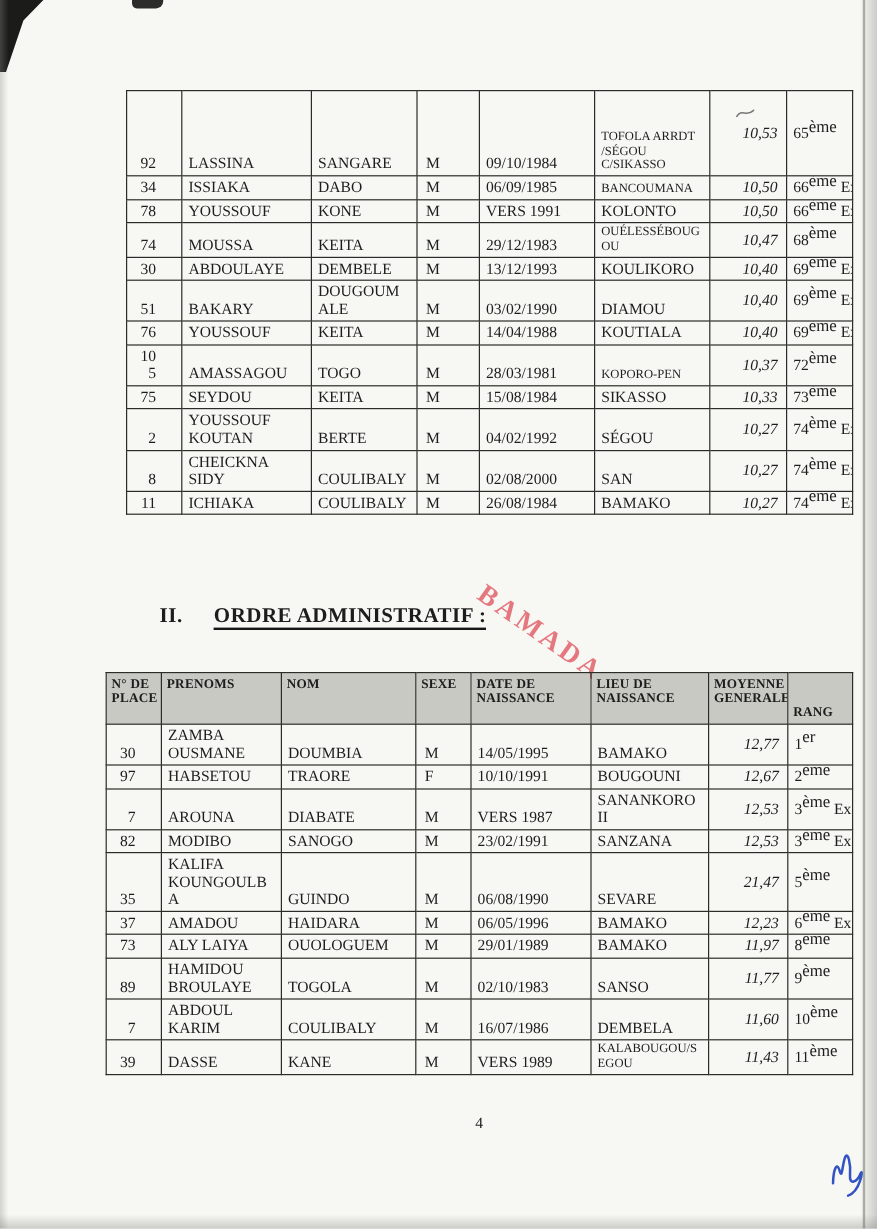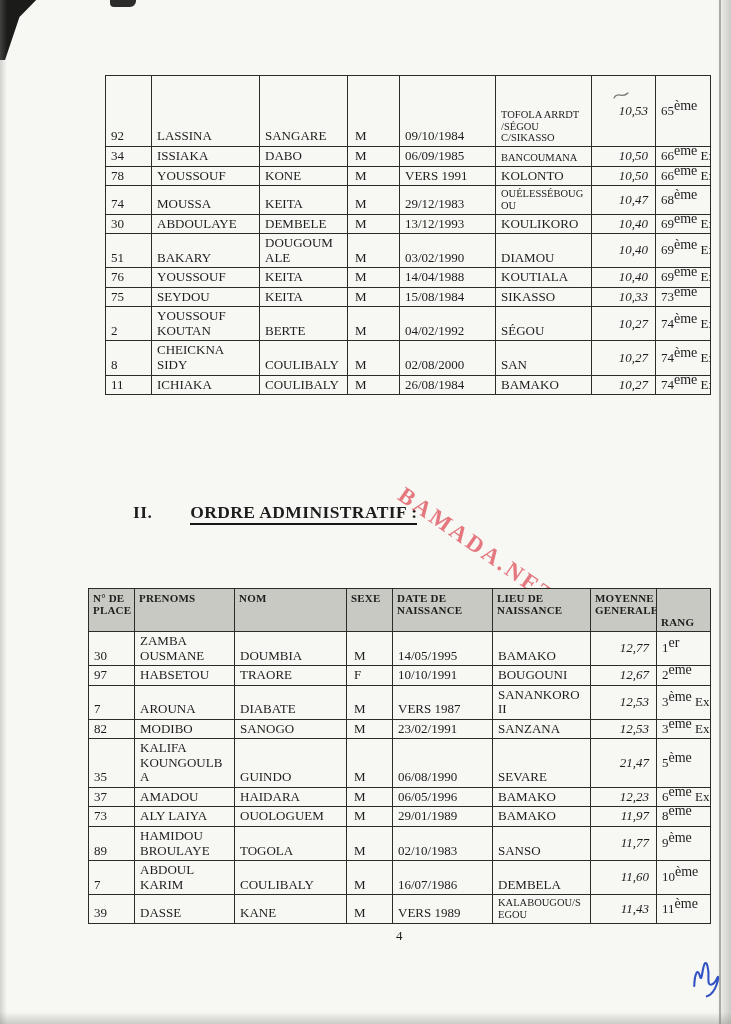--- a/index.html
+++ b/index.html
@@ -17,37 +17,37 @@
   .edge-left{position:absolute;top:0;left:0;width:7px;height:100%;
     background:linear-gradient(to left,rgba(0,0,0,0),rgba(140,140,135,0.35));}
   .corner-blob{position:absolute;top:-6px;left:-8px;width:50px;height:66px;background:#1b1b1a;
     clip-path:polygon(0 0,100% 0,55% 35%,26% 100%,0 100%);border-bottom-right-radius:40%;}
   .top-speck{position:absolute;top:0;left:110px;width:26px;height:7px;background:#2c2c2a;border-radius:0 0 6px 4px;}
   .moyenne-artifact{position:absolute;left:612px;top:86px;}
   
   table{border-collapse:collapse;table-layout:fixed;position:absolute;background:transparent;}
   td,th{border:1.4px solid #2b2b28;padding:2px 5px;line-height:1.12;overflow:hidden;}
   td{font-size:13px;vertical-align:bottom;overflow-wrap:anywhere;}
-  .col-place{padding-right:21px;}
+  .col-place{text-align:right;padding-right:21px;}
   .col-moyenne{text-align:right;padding-right:7px;vertical-align:middle;font-style:italic;}
   .col-rang{vertical-align:middle;white-space:nowrap;}
   .col-sexe{padding-left:7px;}
   .col-lieu.small{font-size:10.5px;}
   sup{font-size:14px;line-height:0;}
   #table1{left:105px;top:75px;width:605px;}
   #table1 tbody tr:first-child td{height:66px;}
-  #table2{left:88px;top:588px;width:622px;}
+  #table2{left:88px;top:560px;width:622px;}
   #table2 thead th{
     background:#c9c9c4;font-size:11px;text-align:left;vertical-align:top;
     padding:3px 4px;height:36px;letter-spacing:.2px;
   }
   #table2 thead th.rang-h{vertical-align:bottom;}
   
   .section-heading{position:absolute;left:133px;top:502px;font-size:17.5px;font-weight:bold;letter-spacing:.4px;}
-  .section-heading .numeral{margin-right:38px;}
+  .section-heading .numeral{margin-right:26px;}
   .section-heading .title{border-bottom:2.2px solid #161616;padding-bottom:1px;}
   
   .watermark{
     position:absolute;left:408px;top:482px;transform:rotate(35deg);transform-origin:left top;
     font-size:23px;font-weight:bold;letter-spacing:3px;color:rgba(225,90,100,0.82);white-space:nowrap;
   }
   
   .page-number{position:absolute;left:396px;top:928px;font-size:13px;}
   .pen-mark{position:absolute;left:688px;top:948px;transform:rotate(-8deg);}
 </style>
@@ -142,20 +142,30 @@
         </tr>
         <tr>
           <td class="col-place">76</td>
           <td class="col-prenoms">YOUSSOUF</td>
           <td class="col-nom">KEITA</td>
           <td class="col-sexe">M</td>
           <td class="col-date">14/04/1988</td>
           <td class="col-lieu">KOUTIALA</td>
           <td class="col-moyenne">10,40</td>
           <td class="col-rang">69<sup>ème</sup> Ex</td>
+        </tr>
+        <tr>
+          <td class="col-place">105</td>
+          <td class="col-prenoms">AMASSAGOU</td>
+          <td class="col-nom">TOGO</td>
+          <td class="col-sexe">M</td>
+          <td class="col-date">28/03/1981</td>
+          <td class="col-lieu small">KOPORO-PEN</td>
+          <td class="col-moyenne">10,37</td>
+          <td class="col-rang">72<sup>ème</sup></td>
         </tr>
         <tr>
           <td class="col-place">75</td>
           <td class="col-prenoms">SEYDOU</td>
           <td class="col-nom">KEITA</td>
           <td class="col-sexe">M</td>
           <td class="col-date">15/08/1984</td>
           <td class="col-lieu">SIKASSO</td>
           <td class="col-moyenne">10,33</td>
           <td class="col-rang">73<sup>ème</sup></td>

